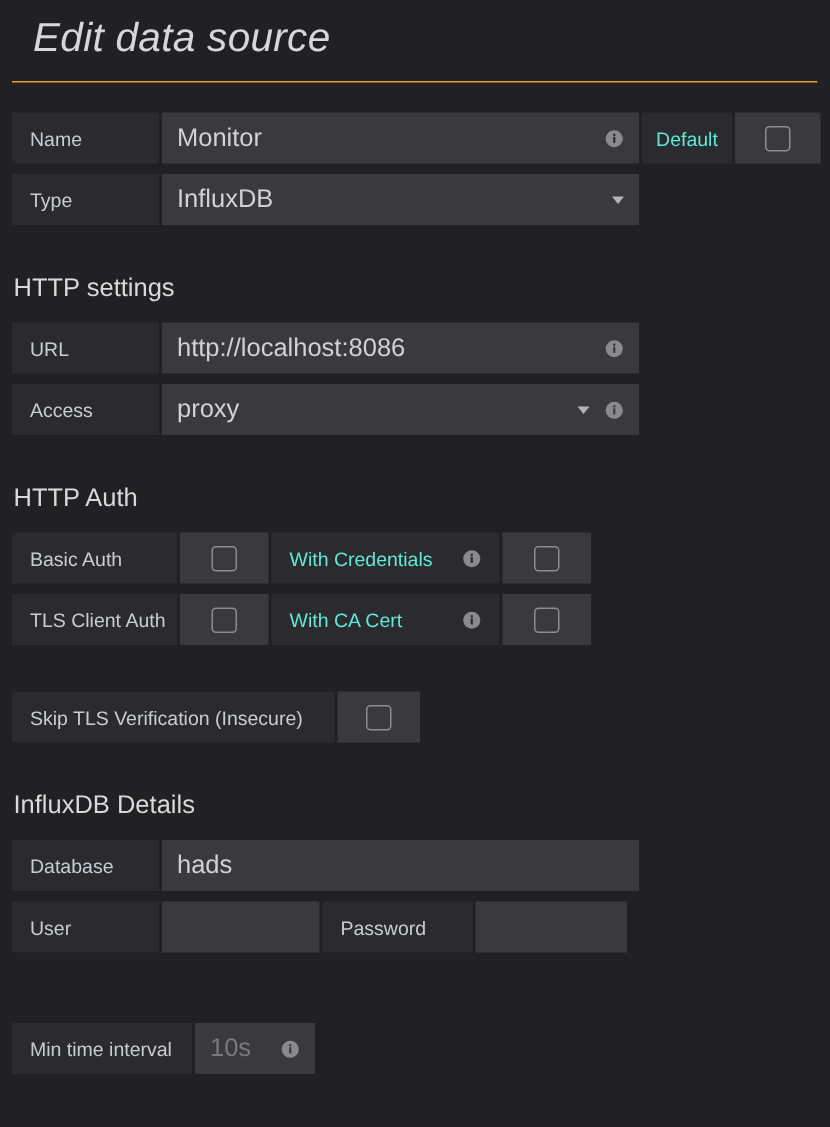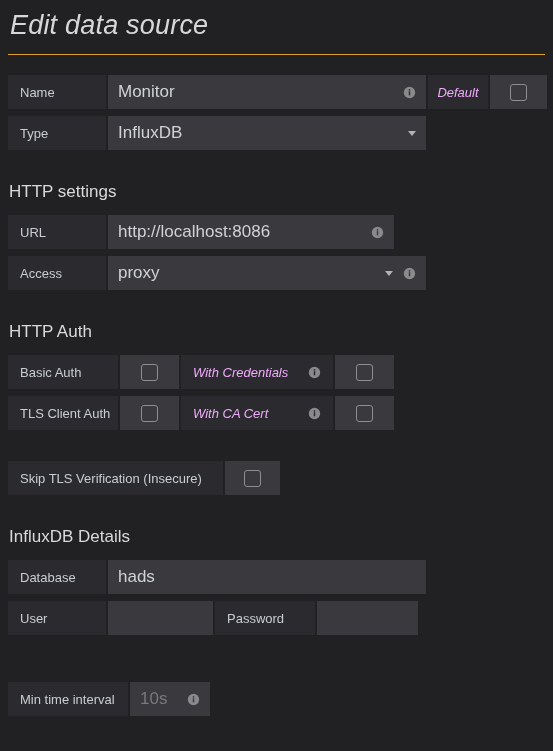--- a/index.html
+++ b/index.html
@@ -18,21 +18,21 @@
 
   .page { padding: 0 8px; }
 
   
   .page-title {
     font-size: 27px;
     font-style: italic;
     font-weight: 400;
     color: #d6d7d9;
     letter-spacing: .2px;
-    margin: 6px 0 0 0;
+    margin: 6px 0 0 12px;
     padding: 0 0 0 2px;
     line-height: 38px;
   }
   .title-rule {
     height: 1px;
     background: #e0a030;
     margin: 10px 0 0 0;
   }
 
   
@@ -93,24 +93,23 @@
 
   
   .text-cell {
     background: #2b2b2f;
     height: 34px;
     box-sizing: border-box;
     display: flex;
     align-items: center;
     padding: 0 12px;
     font-size: 13px;
-    color: #f0abfc;
+    color: #5eead4;
     flex: none;
     white-space: nowrap;
-    font-style: italic;
   }
 
   
   .cbx {
     width: 17px;
     height: 17px;
     border: 1px solid #8e8e90;
     border-radius: 3px;
     background: transparent;
     box-sizing: border-box;
@@ -179,21 +178,21 @@
   </div>
 
   <div class="spacer-24"></div>
 
   <h2 class="section-title">HTTP settings</h2>
   <div class="spacer-12"></div>
 
   <div class="form-row">
     <div class="label-box" style="width:98px;">URL</div>
     <div class="gap-col"></div>
-    <div class="field-box" style="width:286px;">
+    <div class="field-box" style="width:318px;">
       <span class="value">http://localhost:8086</span>
       <svg class="info-icon" viewBox="0 0 16 16">
         <circle cx="8" cy="8" r="7" fill="#8a8a8d"></circle>
         <rect x="7.1" y="6.4" width="1.8" height="5" fill="#3a3a3e"></rect>
         <rect x="7.1" y="3.9" width="1.8" height="1.8" fill="#3a3a3e"></rect>
       </svg>
     </div>
   </div>
 
   <div class="form-row">

